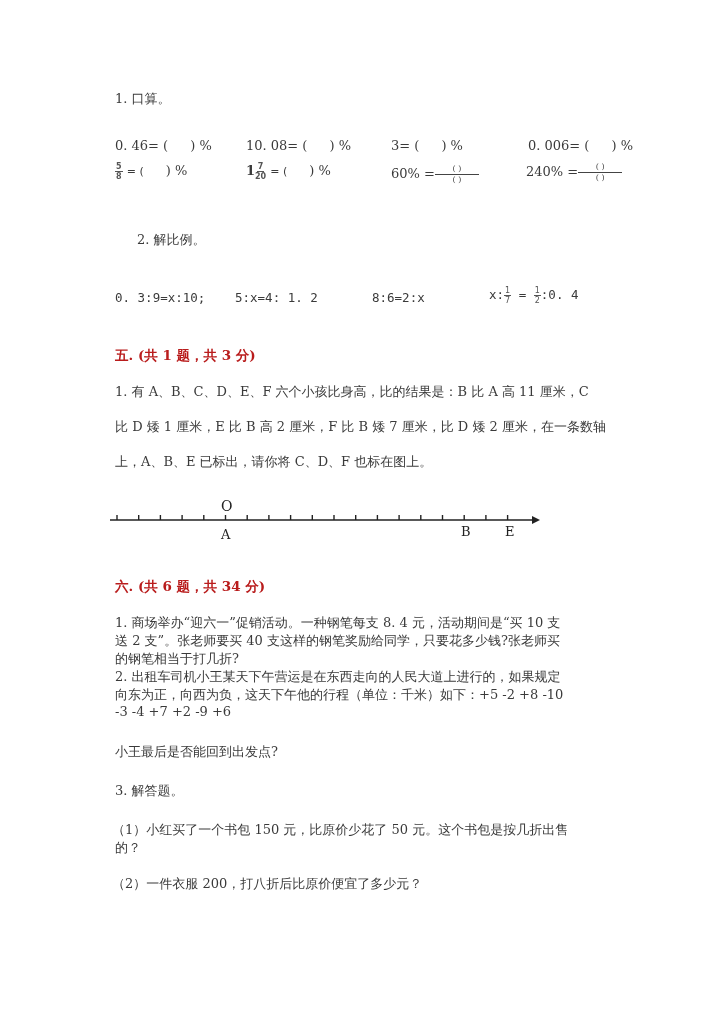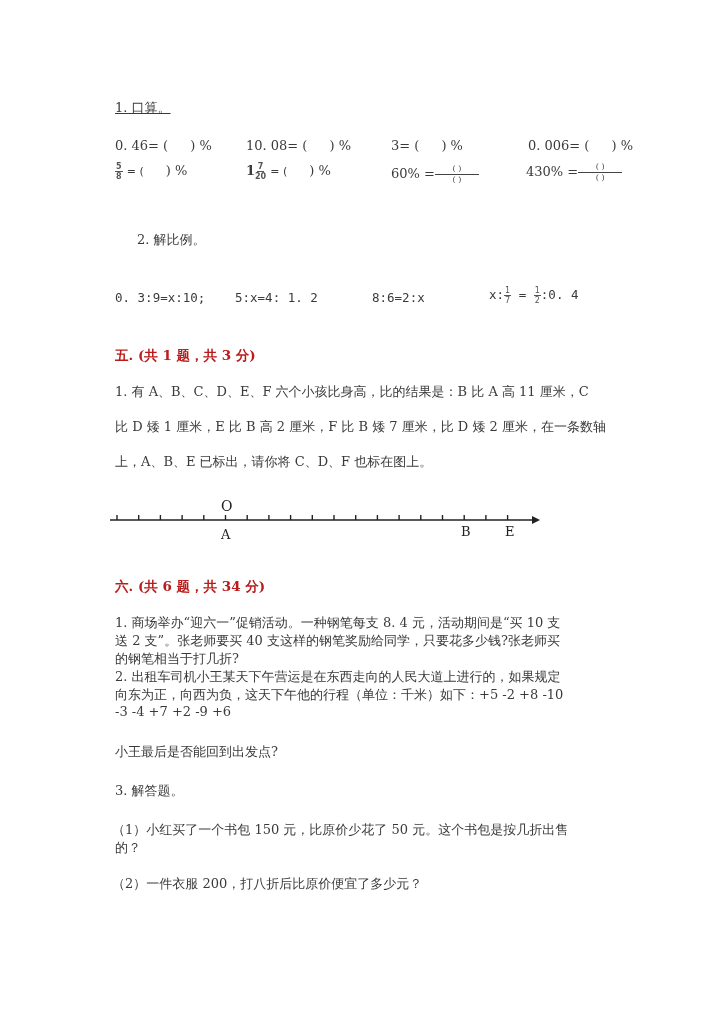--- a/index.html
+++ b/index.html
@@ -11,21 +11,21 @@
   .mono { font-family: "DejaVu Sans Mono", "Liberation Mono", monospace; font-size: 12.5px; color: #3a3a3a; }
   .frac { display: inline-flex; flex-direction: column; align-items: center; vertical-align: middle; font-family: "DejaVu Sans", sans-serif; font-size: 8px; line-height: 9px; font-weight: bold; color: #555; }
   .frac .num { border-bottom: 1px solid #555; padding: 0 1px; }
   .blankfrac { display: inline-flex; flex-direction: column; align-items: center; vertical-align: middle; font-size: 8px; line-height: 10px; color: #444; }
   .blankfrac .num { border-bottom: 1px solid #444; width: 44px; text-align: center; }
   .blankfrac .den { width: 44px; text-align: center; }
 </style>
 </head>
 <body>
 
-<div class="abs txt" style="left:115px; top:99px;text-decoration:underline;">1. 口算。</div>
+<div class="abs txt" style="left:115px; top:90px;">1. 口算。</div>
 
 <div class="abs txt" style="left:115px; top:138px;">
   <span>0. 46= (</span><span style="display:inline-block;width:22px"></span><span>) %</span>
 </div>
 <div class="abs txt" style="left:246px; top:138px;">
   <span>10. 08= (</span><span style="display:inline-block;width:22px"></span><span>) %</span>
 </div>
 <div class="abs txt" style="left:391px; top:138px;">
   <span>3= (</span><span style="display:inline-block;width:22px"></span><span>) %</span>
 </div>
@@ -47,21 +47,21 @@
     </span>
   <span style="font-family:'DejaVu Sans',sans-serif;font-size:11px">= (</span><span style="display:inline-block;width:22px"></span><span>) %</span>
 </div>
 <div class="abs txt" style="left:391px; top:164px;">
   <span>60% =</span><span class="blankfrac">
       <span class="num">(      )</span>
       <span class="den">(      )</span>
     </span>
 </div>
 <div class="abs txt" style="left:526px; top:162px;">
-  <span>430% =</span><span class="blankfrac">
+  <span>240% =</span><span class="blankfrac">
       <span class="num">(      )</span>
       <span class="den">(      )</span>
     </span>
 </div>
 
 <div class="abs txt" style="left:113px; top:231px;margin-left:24px;">2. 解比例。</div>
 <div class="abs mono" style="left:115px; top:290px;">0. 3:9=x:10;</div>
 <div class="abs mono" style="left:235px; top:290px;">5:x=4: 1. 2</div>
 <div class="abs mono" style="left:372px; top:290px;">8:6=2:x</div>
 <div class="abs mono" style="left:489px; top:286px;">

